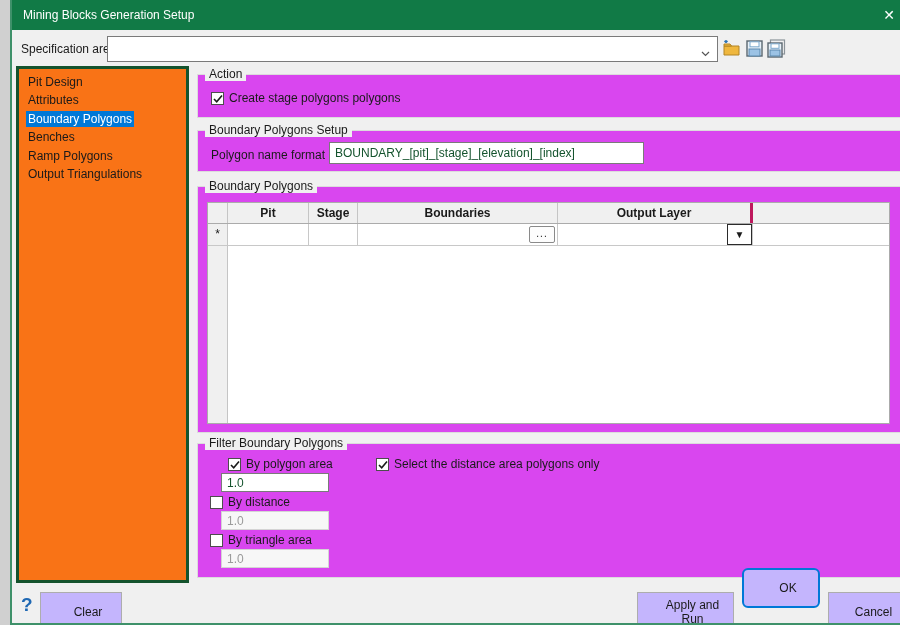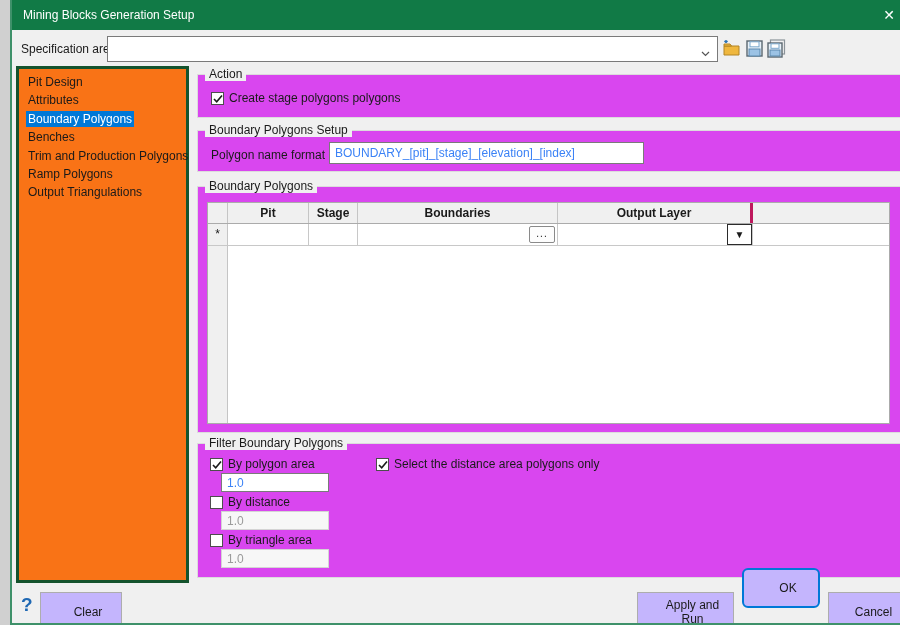--- a/index.html
+++ b/index.html
@@ -27,21 +27,21 @@
   .side-item span{padding:1px 2px;}
   .side-item.selected span{background:#0078d7;color:#fff;}
   
   .group{position:absolute;border:1px solid #dcdcdc;background:#d946ef;}
   .group>.gtitle{position:absolute;top:-8px;left:7px;background:#f0f0f0;padding:0 4px;white-space:nowrap;}
   
   .cbrow{position:absolute;display:flex;align-items:center;gap:5px;}
   .cb{width:13px;height:13px;background:#fff;border:1px solid #4d4d4d;flex:0 0 13px;position:relative;}
   .cb svg{position:absolute;left:0px;top:0px;}
   
-  .tbox{position:absolute;background:#fff;border:1px solid #7a7a7a;font:inherit;color:#3b82f6;padding:1px 5px;outline:none;}
+  .tbox{position:absolute;background:#fff;border:1px solid #7a7a7a;font:inherit;color:#14532d;padding:1px 5px;outline:none;}
   .tbox:disabled{background:#f7f7f7;border-color:#d4d4d4;color:#9a9a9a;}
   
   .grid{position:absolute;left:195px;top:202px;width:683px;height:222px;background:#fff;border:1px solid #ababab;display:flex;flex-direction:column;}
   .grid-header{display:flex;height:21px;background:#f0f0f0;border-bottom:1px solid #ababab;flex:0 0 21px;}
   .gh{border-right:1px solid #c5c5c5;font-weight:bold;text-align:center;line-height:20px;overflow:hidden;}
   .gh.last{border-right:3px solid #be185d;}
   .gh-fill{flex:1;background:#f0f0f0;}
   .grid-row{display:flex;height:22px;flex:0 0 22px;}
   .gc{border-right:1px solid #c8c8c8;border-bottom:1px solid #c8c8c8;background:#fff;position:relative;}
   .rowhdr{background:#f0f0f0;border-right:1px solid #c5c5c5;border-bottom:1px solid #c8c8c8;text-align:center;line-height:20px;}
@@ -95,21 +95,20 @@
       <rect x="4" y="4.8" width="8" height="4.5" fill="#fff" stroke="#7aa7cc" stroke-width="1"></rect>
       <rect x="3" y="11" width="10" height="6" fill="#9cc3e5" stroke="#5b88ad" stroke-width="1"></rect>
     </svg>
   </span>
 
   <div class="sidebar">
     <div class="side-item"><span>Pit Design</span></div>
     <div class="side-item"><span>Attributes</span></div>
     <div class="side-item selected"><span>Boundary Polygons</span></div>
     <div class="side-item"><span>Benches</span></div>
-    <div class="side-item"><span>Trim and Production Polygons</span></div>
     <div class="side-item"><span>Ramp Polygons</span></div>
     <div class="side-item"><span>Output Triangulations</span></div>
   </div>
 
   <div class="group" style="left:185px;top:74px;width:707px;height:44px;">
     <span class="gtitle">Action</span>
     <div class="cbrow" style="left:13px;top:16px;">
       <span class="cb">
         <svg width="12" height="12" viewBox="0 0 12 12">
             <polyline points="2,6 4.7,8.8 10,2.6" fill="none" stroke="#1a1a1a" stroke-width="1.6"></polyline>
@@ -150,21 +149,21 @@
       <div class="row-fill"></div>
     </div>
     <div class="grid-bottom">
       <div class="strip"></div>
     </div>
   </div>
 
   <div class="group" style="left:185px;top:443px;width:707px;height:135px;">
     <span class="gtitle">Filter Boundary Polygons</span>
   </div>
-  <div class="cbrow" style="left:198px;top:457px;">
+  <div class="cbrow" style="left:216px;top:457px;">
     <span class="cb">
       <svg width="12" height="12" viewBox="0 0 12 12">
           <polyline points="2,6 4.7,8.8 10,2.6" fill="none" stroke="#1a1a1a" stroke-width="1.6"></polyline>
         </svg>
     </span>
     <span>By polygon area</span>
   </div>
   <input class="tbox" style="left: 209px; top: 473px; width: 108px; height: 19px;" value="1.0">
 
   <div class="cbrow" style="left:198px;top:495px;">

